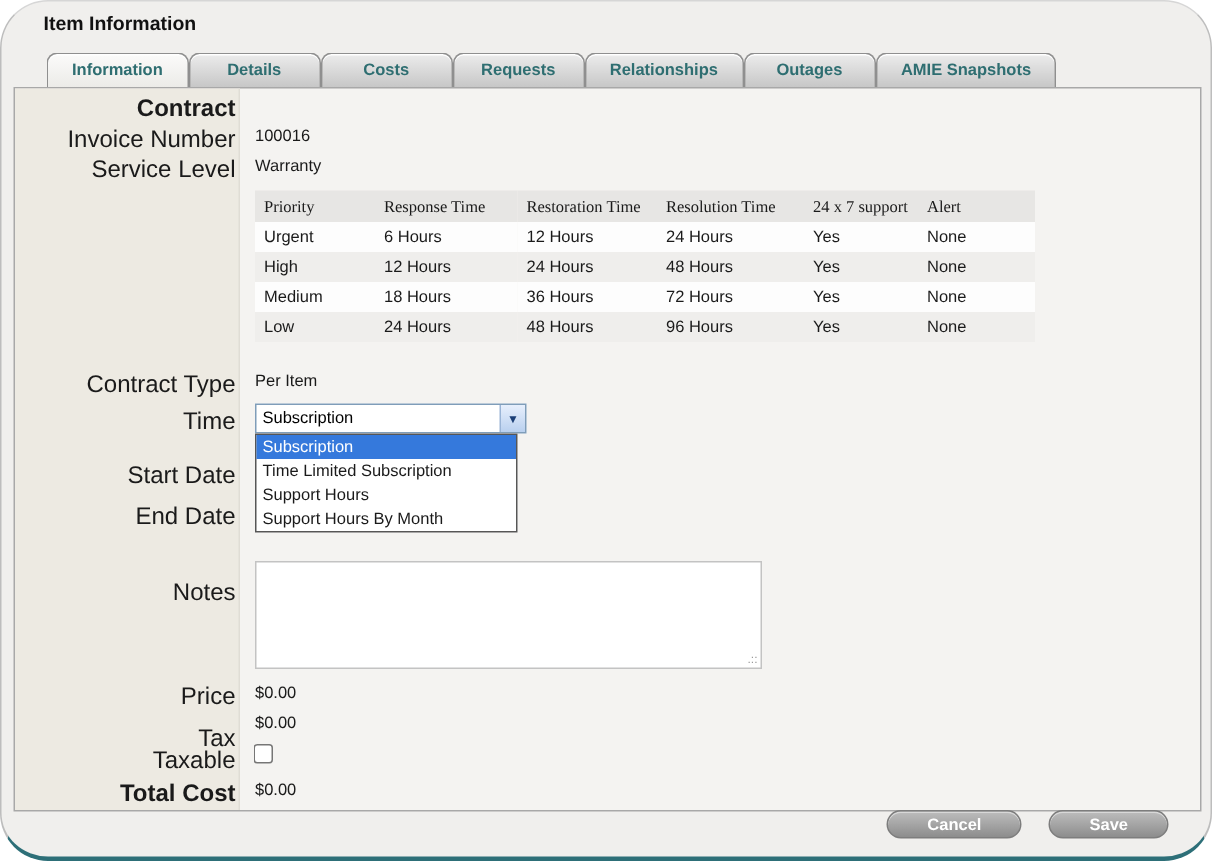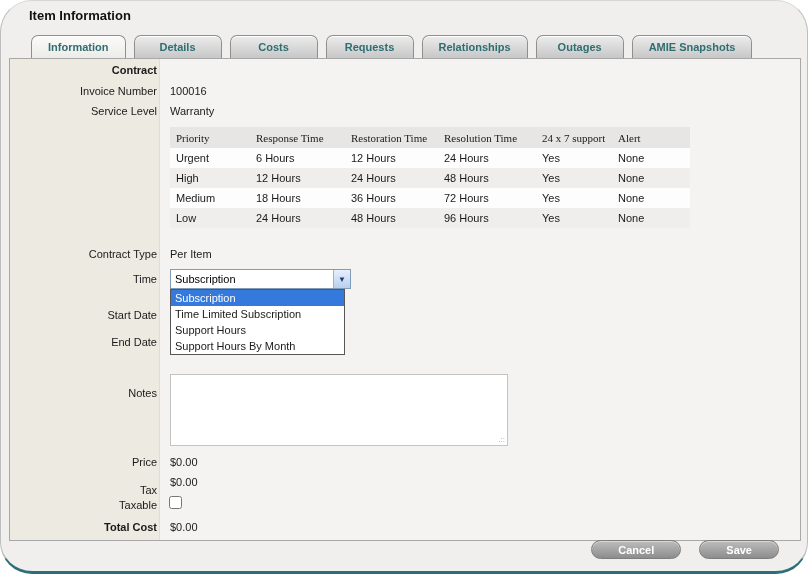--- a/index.html
+++ b/index.html
@@ -25,21 +25,21 @@
     left: 28px;
     font-size: 13px;
     font-weight: bold;
     color: #111111;
   }
   .tabs {
     position: absolute;
     top: 34px;
     left: 30px;
     display: flex;
-    gap: 8px;
+    gap: 0;
     height: 23px;
   }
   .tab {
     display: flex;
     align-items: center;
     justify-content: center;
     padding: 0 16px;
     min-width: 88px;
     background: linear-gradient(#ececec, #c7c7c7);
     border: 1px solid #8f8f8f;
@@ -69,21 +69,21 @@
     left: 0; top: 0; bottom: 0;
     width: 150px;
     background: #edeae2;
     border-right: 1px solid #e0ddd5;
   }
   .lbl {
     position: absolute;
     left: 5px;
     width: 142px;
     text-align: right;
-    font-size: 11px;
+    font-size: 16px;
     color: #1a1a1a;
     white-space: nowrap;
   }
   .lbl.bold { font-weight: bold; }
   .val {
     position: absolute;
     font-size: 11px;
     color: #1a1a1a;
     white-space: nowrap;
   }

